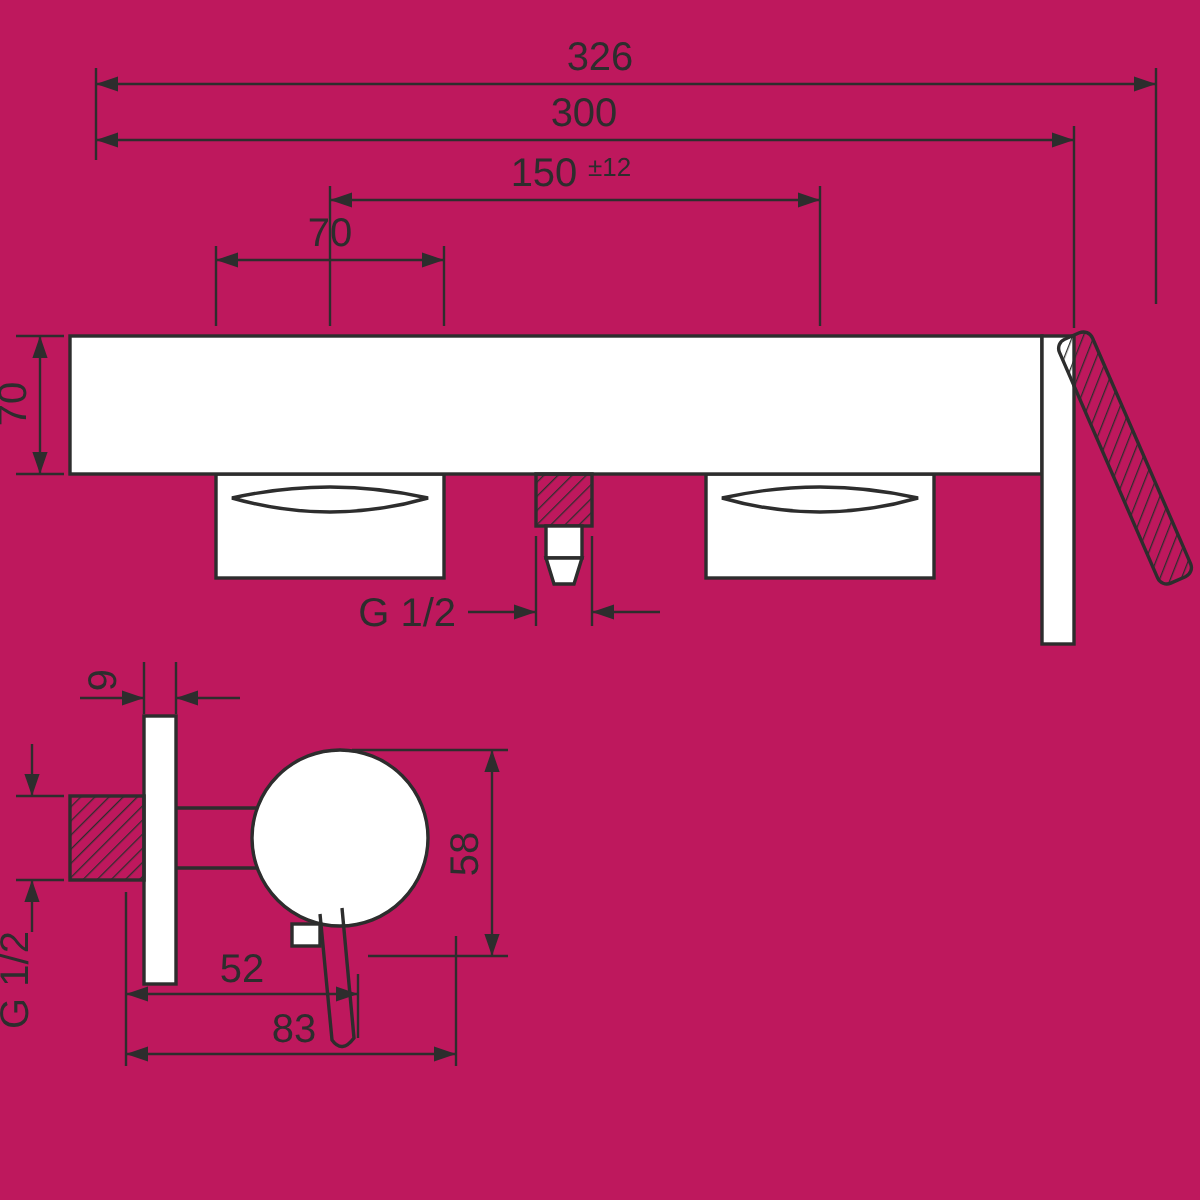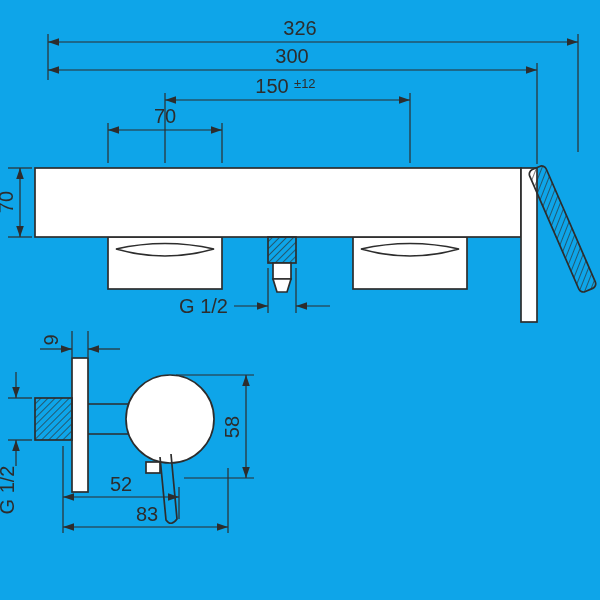--- a/index.html
+++ b/index.html
@@ -1,16 +1,16 @@
 <!DOCTYPE html>
 <html><head>
 <meta charset="utf-8">
 <style>
   html,body { margin:0; padding:0; background:#ffffff; }
-  .canvas { width:600px; height:600px; background:#0ea5e9; position:relative; }
+  .canvas { width:600px; height:600px; background:#be185d; position:relative; }
   svg { display:block; }
   svg text {
     font-family:"Liberation Sans", sans-serif;
     fill:#2d2d2d;
     font-size:20px;
   }
   .t-sm { font-size:13px; }
   .outline   { fill:#ffffff; stroke:#2d2d2d; stroke-width:1.7; }
   .outline-nf{ fill:none;    stroke:#2d2d2d; stroke-width:1.7; }
   .hatched   { fill:url(#hatch); stroke:#2d2d2d; stroke-width:1.7; }

